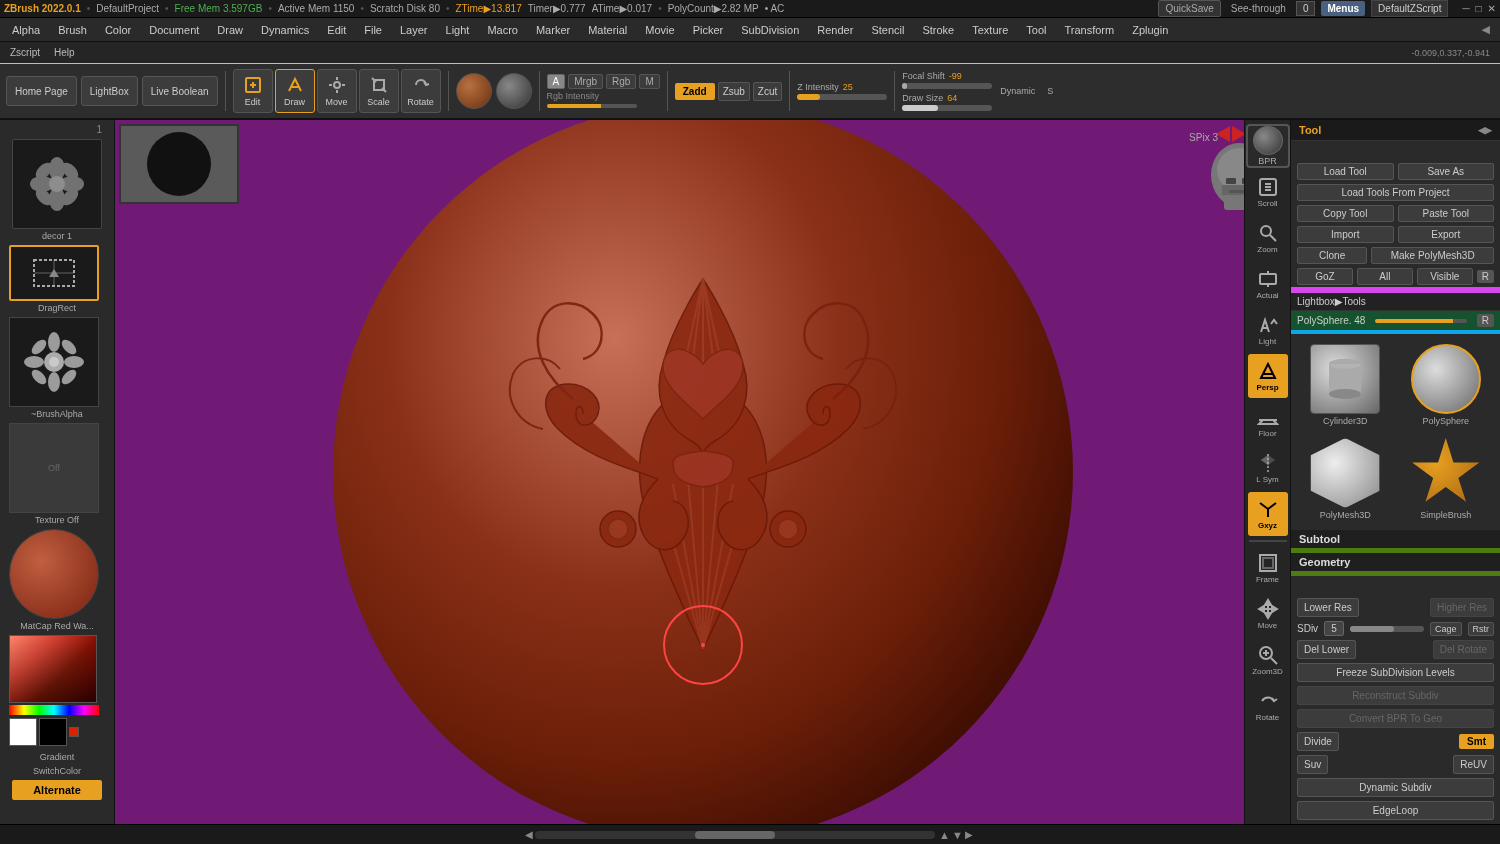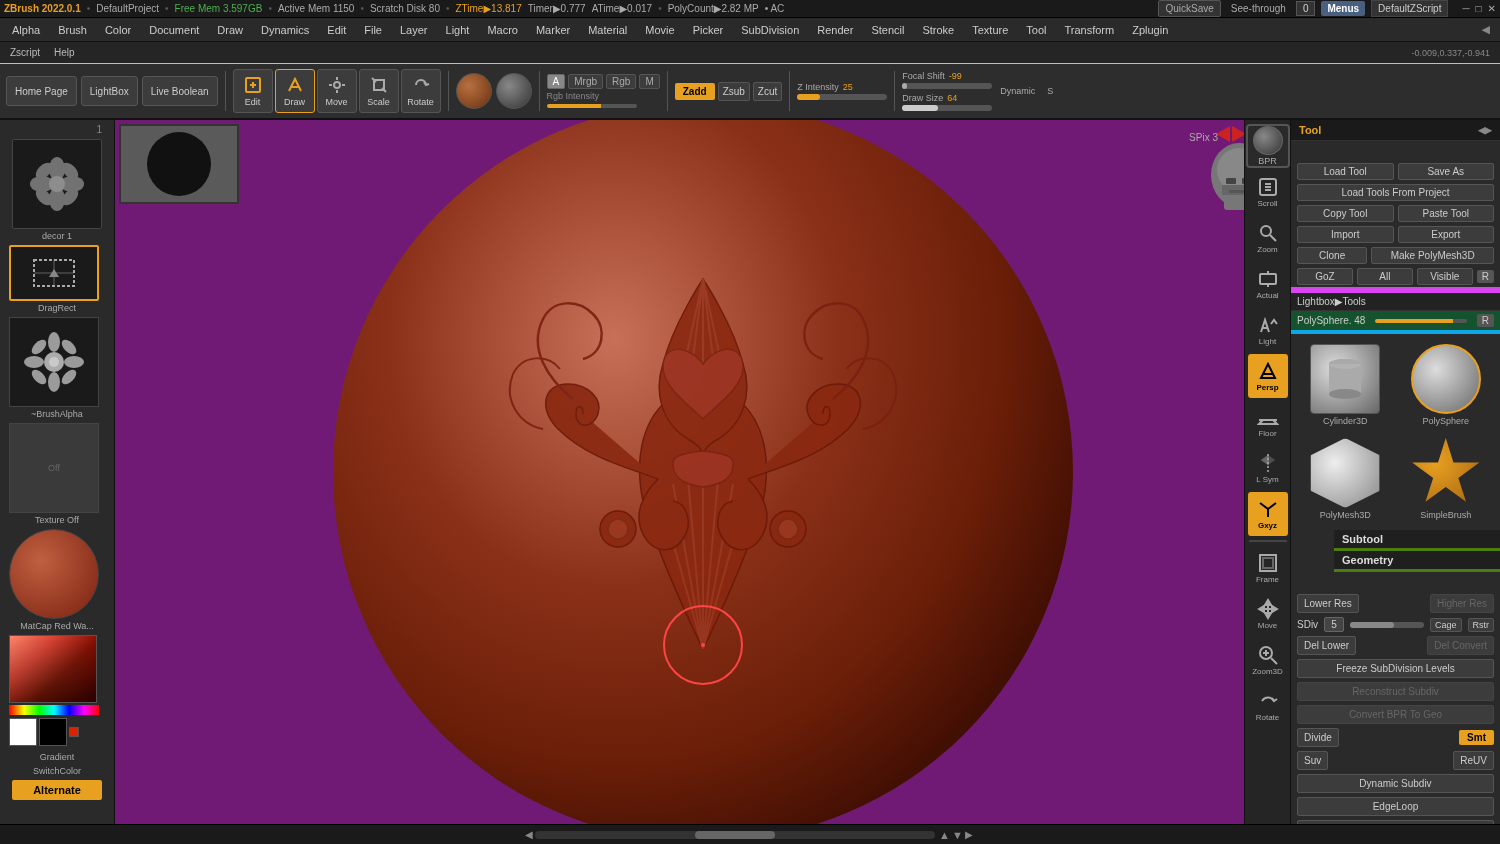--- a/index.html
+++ b/index.html
@@ -507,23 +507,22 @@
       cursor: pointer;
     }
 
     
     .section-title {
       background: #1f1f1f;
       color: #ddd;
       padding: 3px 8px;
       font-size: 11px;
       font-weight: bold;
-      border-bottom: 3px solid #4d7c0f;
-      cursor: pointer;
-      margin-left: 43px;
+      border-bottom: 5px solid #4d7c0f;
+      cursor: pointer;
     }
 
     
     .geo-btn {
       background: #3c3c3c;
       border: 1px solid #555;
       color: #ccc;
       padding: 3px 6px;
       cursor: pointer;
       font-size: 10px;
@@ -1231,21 +1230,21 @@
       <span style="font-size:10px;color:#ccc;">SDiv</span>
       <span class="num-badge">5</span>
       <div class="sdiv-slider">
         <div class="sdiv-fill"></div>
       </div>
       <div class="geo-btn" style="padding:1px 4px;font-size:9px;">Cage</div>
       <div class="geo-btn" style="padding:1px 4px;font-size:9px;">Rstr</div>
     </div>
     <div class="panel-row">
       <div class="geo-btn">Del Lower</div>
-      <div class="geo-btn disabled">Del Convert</div>
+      <div class="geo-btn disabled">Del Rotate</div>
     </div>
     <div class="panel-row">
       <div class="geo-btn" style="flex:1;">Freeze SubDivision Levels</div>
     </div>
     <div class="panel-row">
       <div class="geo-btn disabled" style="flex:1;color:#666;">Reconstruct Subdiv</div>
     </div>
     <div class="panel-row">
       <div class="geo-btn disabled" style="flex:1;color:#666;">Convert BPR To Geo</div>
     </div>

